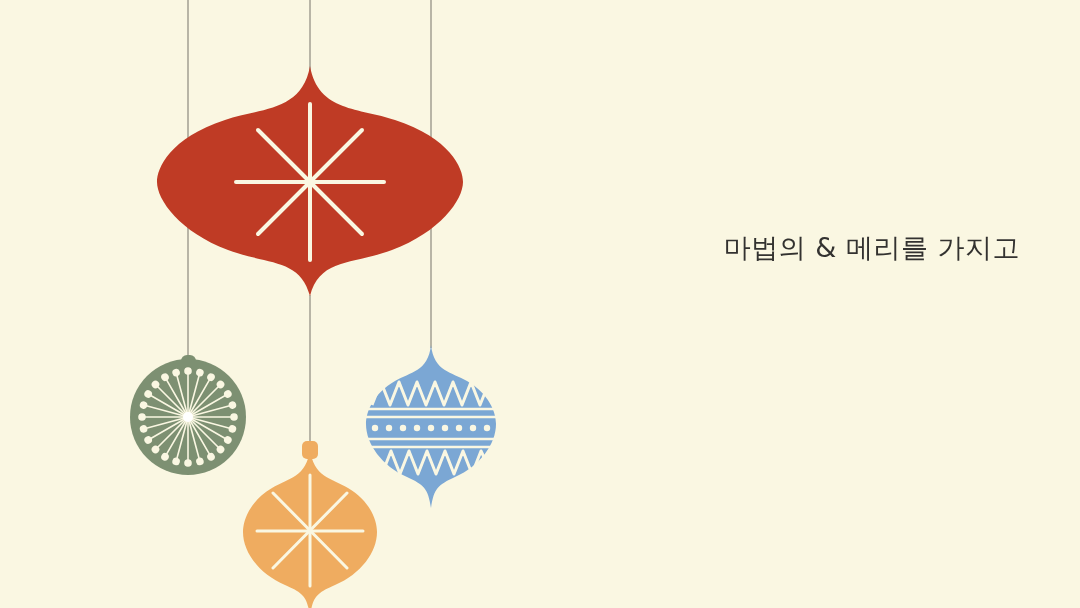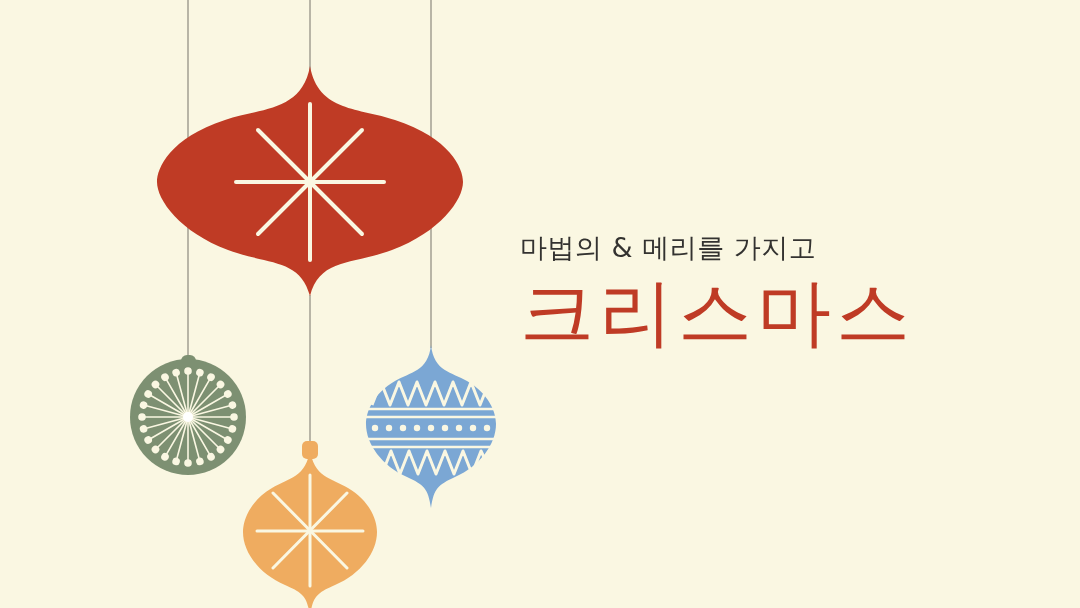--- a/index.html
+++ b/index.html
@@ -24,21 +24,21 @@
     left: 0;
     top: 0;
     width: 1080px;
     height: 608px;
   }
   #text-block {
     position: absolute;
     left: 520px;
     top: 232px;
     width: 500px;
-    text-align: left;
+    text-align: right;
   }
   #subtitle {
     font-size: 27px;
     letter-spacing: 0.5px;
     color: #333230;
     font-weight: 400;
     line-height: 1.2;
     margin: 0 0 6px 0;
     white-space: nowrap;
   }
@@ -242,16 +242,15 @@
         <line x1="257" y1="531" x2="363" y2="531"></line>
         <line x1="273" y1="493" x2="347" y2="568"></line>
         <line x1="347" y1="493" x2="273" y2="568"></line>
       </g>
     </g>
 
   </svg>
 
   <div id="text-block">
     <p id="subtitle">마법의 &amp; 메리를 가지고</p>
-    <h1 id="title">크리스마스</h1>
   </div>
 
 </div>
 
 </body></html>

